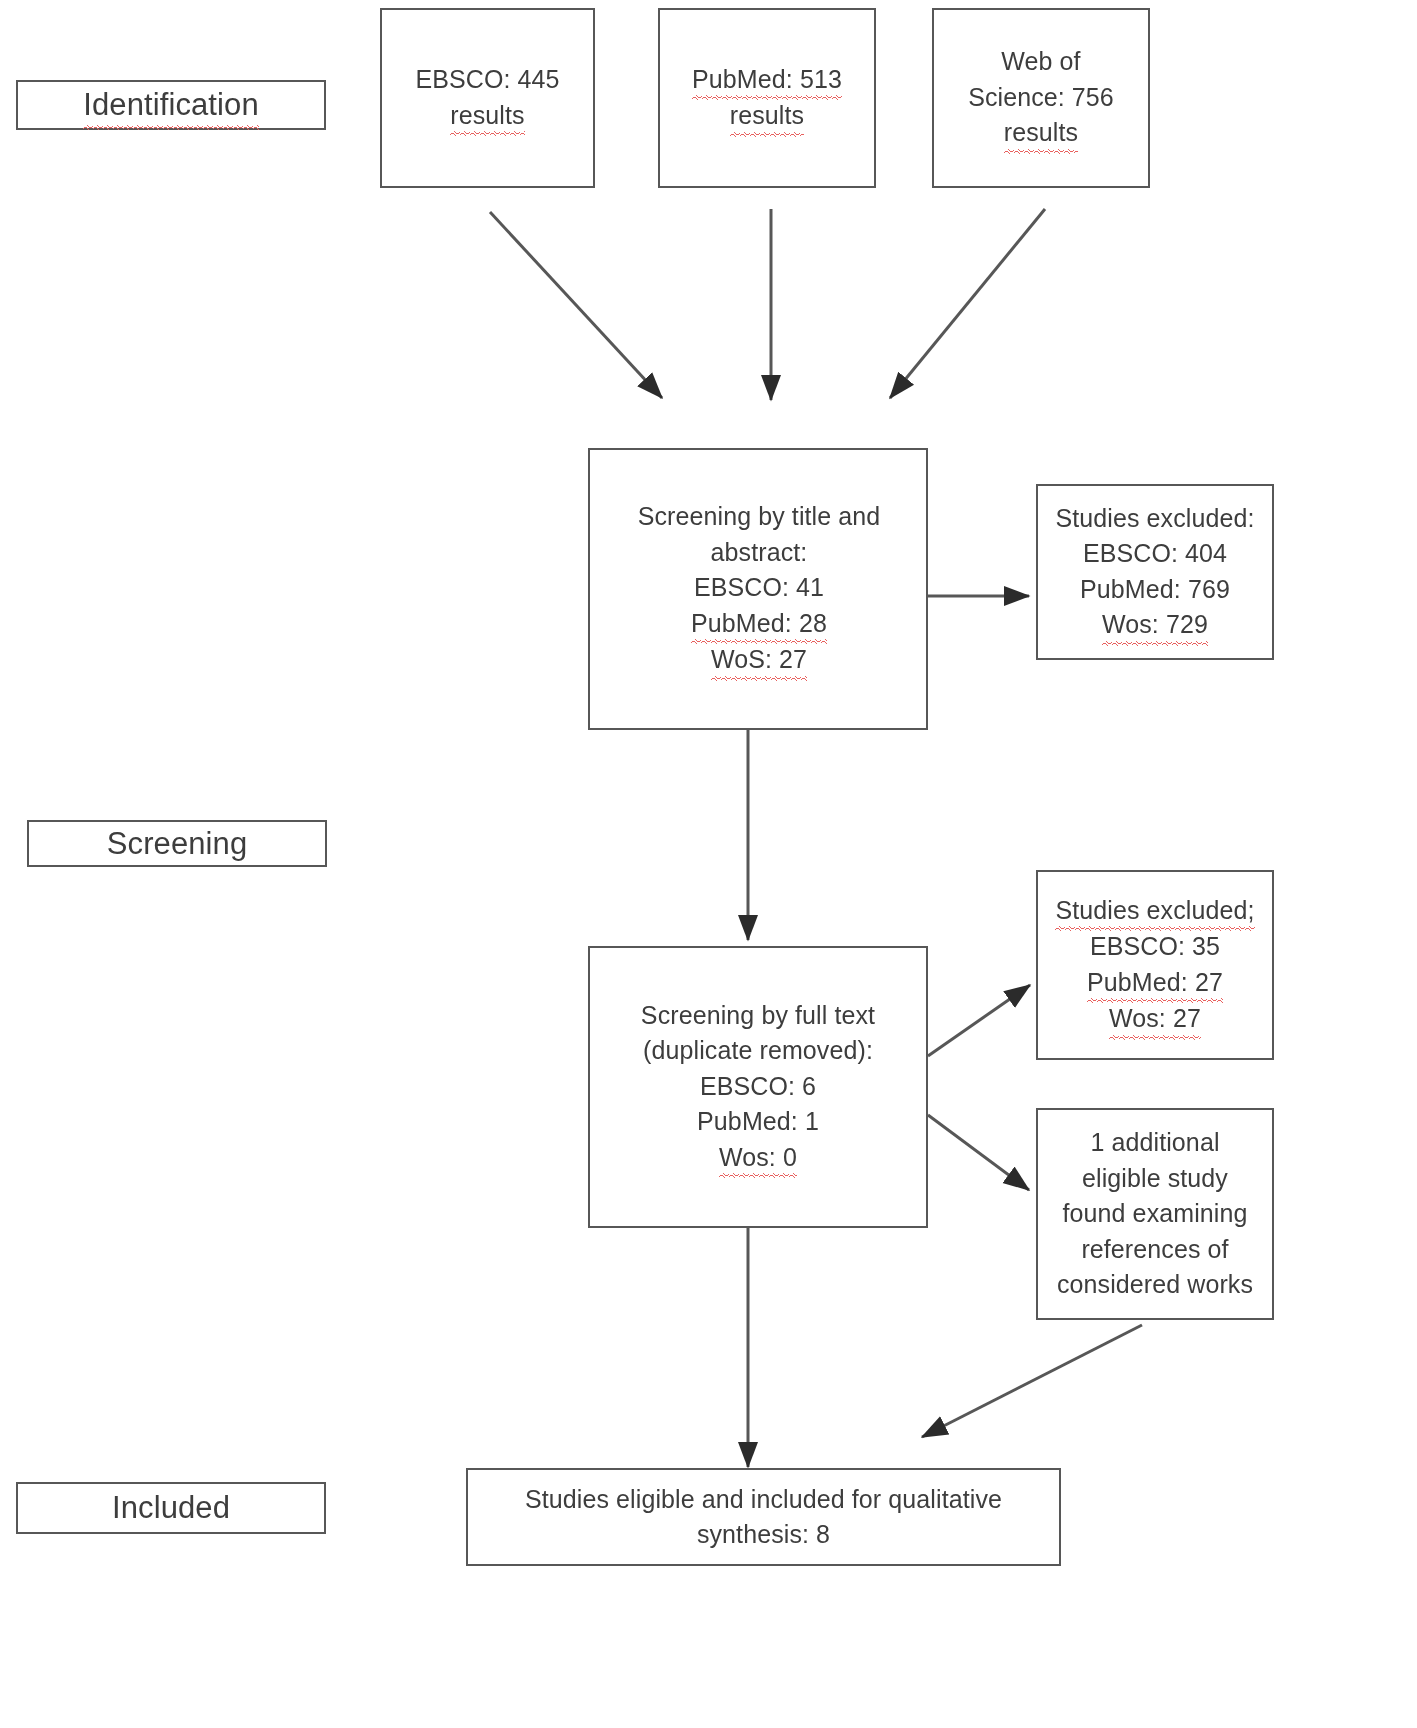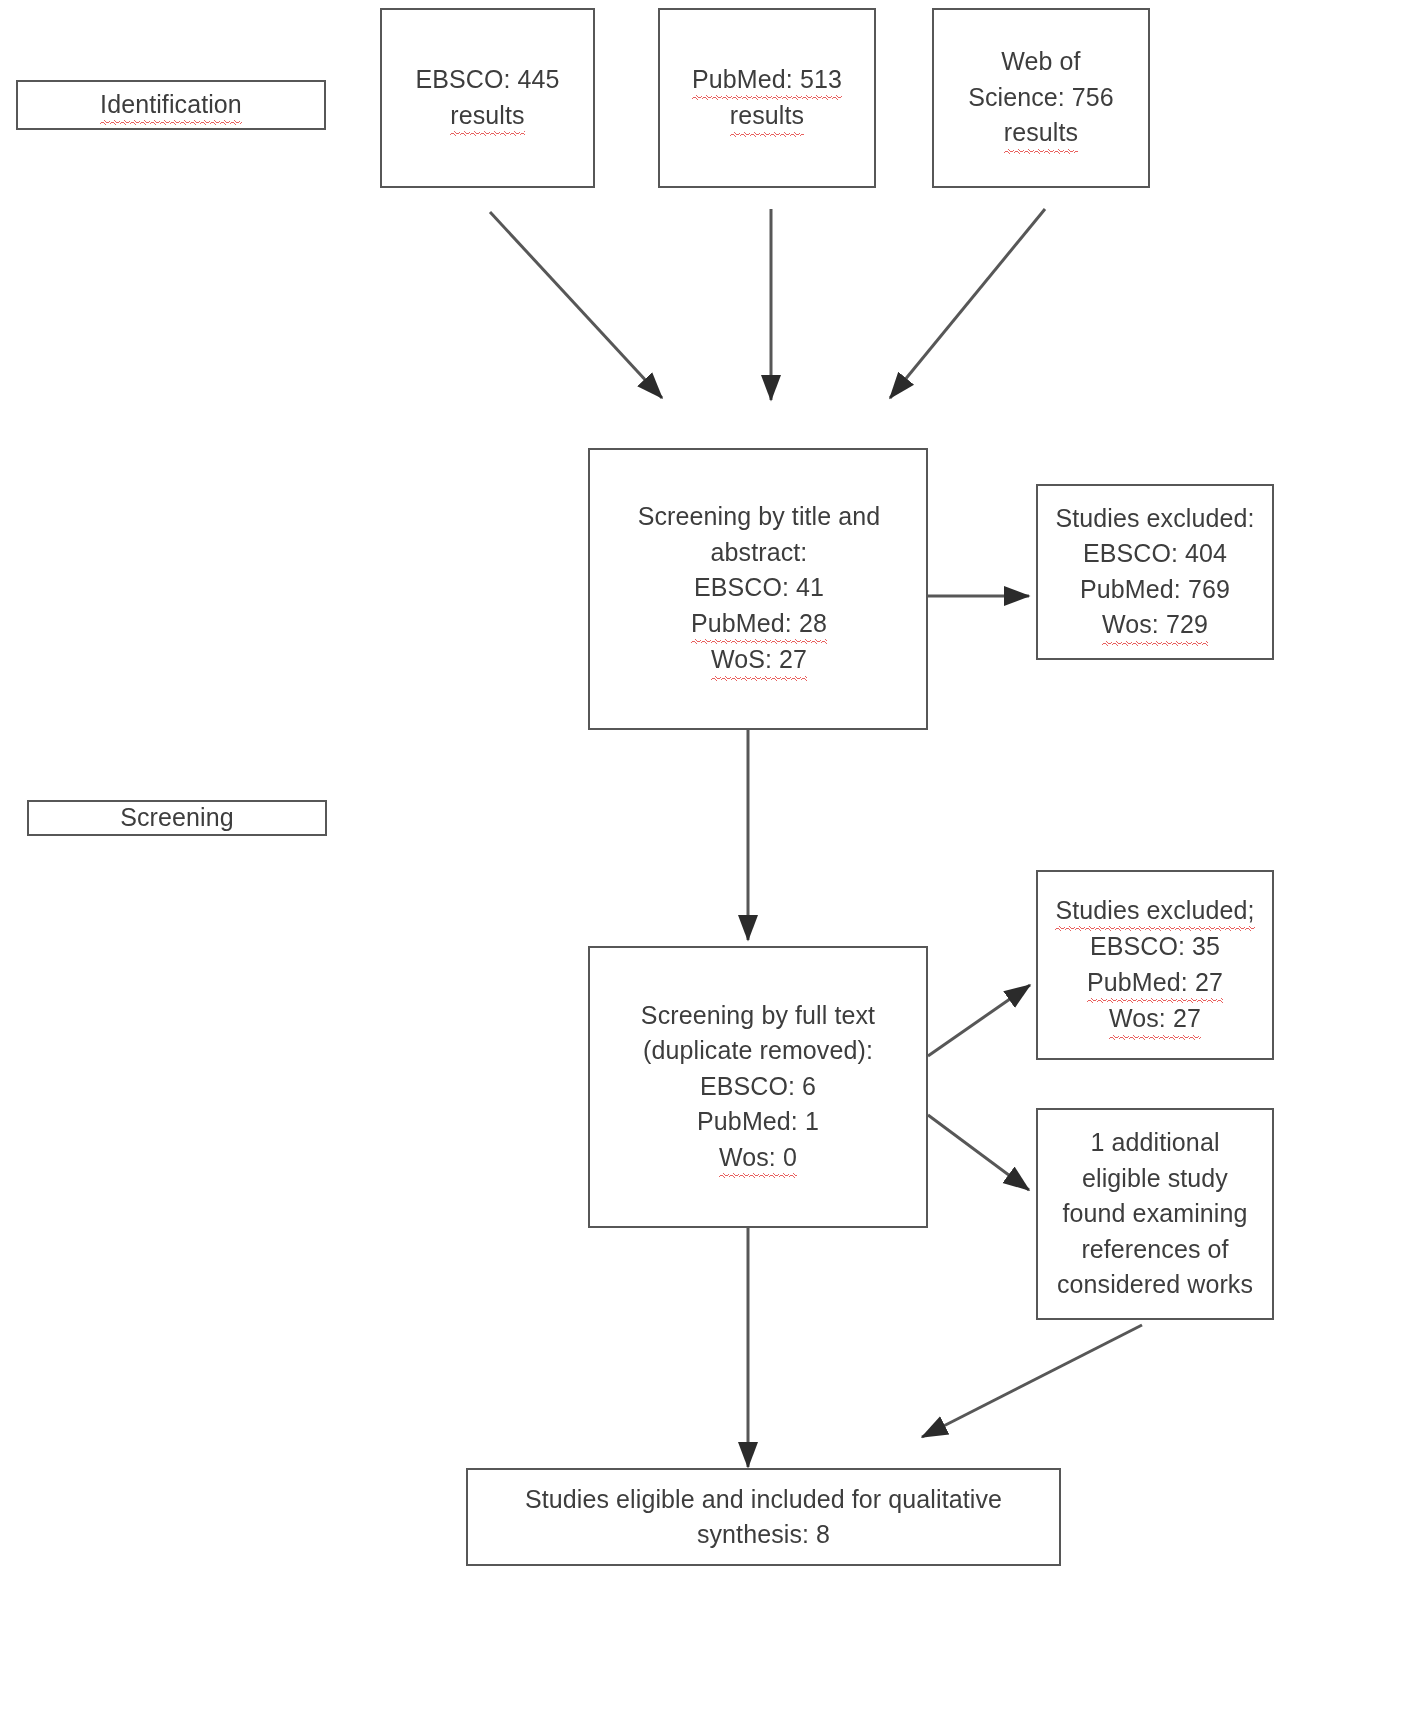--- a/index.html
+++ b/index.html
@@ -57,21 +57,21 @@
     bottom: -2px;
     height: 5px;
     background-image:
       radial-gradient(circle at 2.5px 5.2px, rgba(0,0,0,0) 2.2px, #e8615f 2.3px, #e8615f 3.1px, rgba(0,0,0,0) 3.2px),
       radial-gradient(circle at 7.5px 0px, rgba(0,0,0,0) 2.2px, #e8615f 2.3px, #e8615f 3.1px, rgba(0,0,0,0) 3.2px);
     background-size: 10px 5px;
     background-repeat: repeat-x;
     pointer-events: none;
   }
   .stage-label {
-    font-size: 25px;
+    font-size: 31px;
   }
   svg.arrows {
     position: absolute;
     left: 0;
     top: 0;
     width: 1417px;
     height: 1728px;
     pointer-events: none;
   }
 </style>
@@ -105,24 +105,27 @@
       <line x1="748" y1="1228" x2="748" y2="1467"></line>
 
       <line x1="1142" y1="1325" x2="922" y2="1437"></line>
     </g>
   </svg>
 
   <div class="box stage-label" style="left:16px; top:80px; width:310px; height:50px;">
     <span class="line"><span class="sp">Identification</span></span>
   </div>
 
-  <div class="box stage-label" style="left:27px; top:800px; width:300px; height:36px;">
+  <div class="box stage-label" style="left:27px; top:820px; width:300px; height:47px;">
     <span class="line">Screening</span>
   </div>
 
+  <div class="box stage-label" style="left:16px; top:1482px; width:310px; height:52px;">
+    <span class="line">Included</span>
+  </div>
 
   <div class="box" style="left:380px; top:8px; width:215px; height:180px;">
     <span class="box-lines">
       <span class="line">EBSCO: 445</span>
       <span class="line"><span class="sp">results</span></span>
     </span>
   </div>
 
   <div class="box" style="left:658px; top:8px; width:218px; height:180px;">
     <span class="box-lines">

